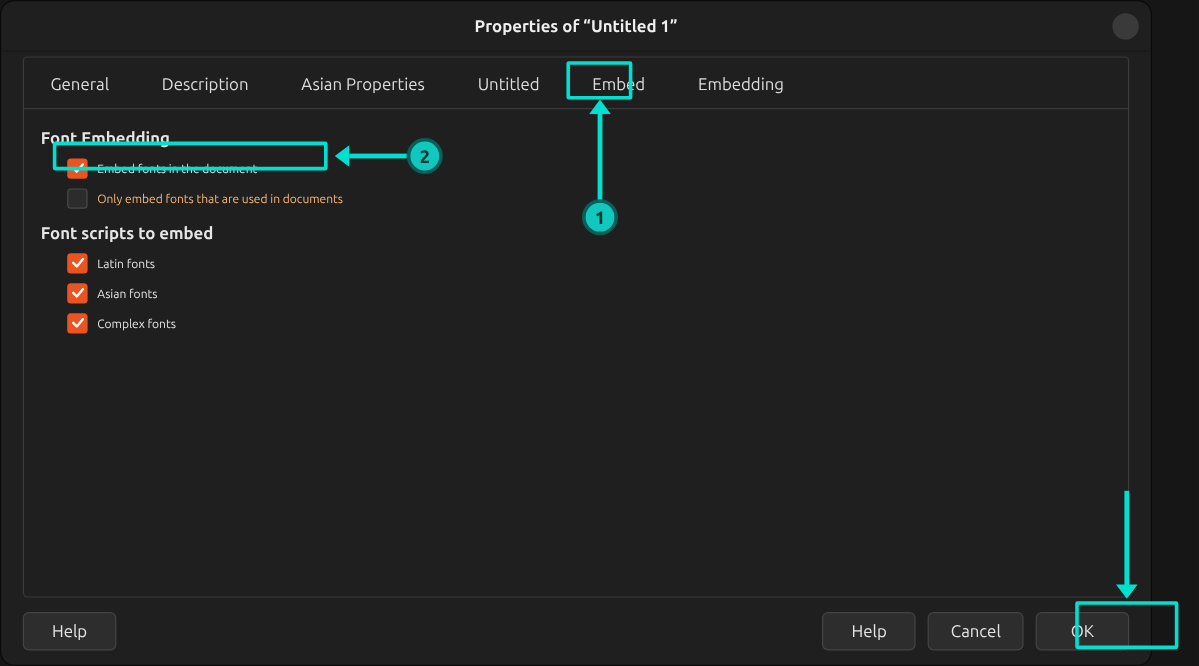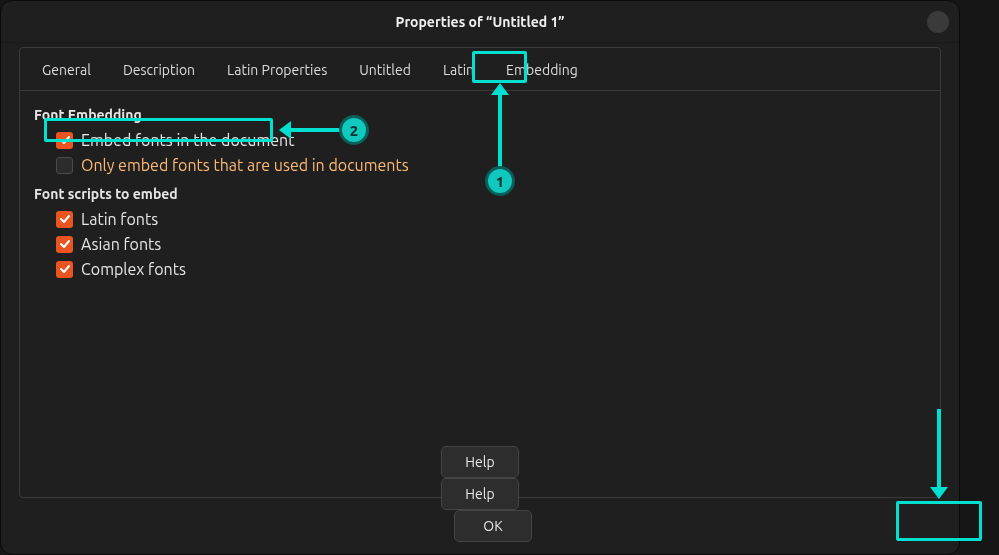--- a/index.html
+++ b/index.html
@@ -46,21 +46,21 @@
   .dialog-body {
     position: absolute;
     left: 18px; right: 18px; top: 46px; bottom: 56px;
     border: 1px solid #3a3a3a;
     border-radius: 4px;
     padding: 0;
     background: #1f1f1f;
   }
   .tabstrip {
     display: flex;
-    gap: 0;
+    gap: 12px;
     padding: 4px 6px 0 6px;
     border-bottom: 1px solid #3a3a3a;
   }
   .tab {
     padding: 10px 16px 12px 16px;
     color: #ddd;
     cursor: pointer;
     position: relative;
     font-size: 14px;
   }
@@ -92,29 +92,28 @@
     flex-shrink: 0;
   }
   .checkbox.checked {
     background: #e95420;
   }
   .checkbox.unchecked {
     background: #2c2c2c;
     border: 1px solid #4a4a4a;
   }
   .checkbox svg { width: 12px; height: 12px; }
-  .label { color: #e6e6e6; font-size: 16px; }
+  .label { color: #e6e6e6; font-size: 10px; }
   .label.disabled { color: #fdba74; }
 
   .button-row {
     position: absolute;
     left: 18px; right: 18px; bottom: 12px;
     display: flex;
     align-items: center;
-    flex-direction: column;
   }
   .btn {
     height: 32px;
     min-width: 78px;
     padding: 0 18px;
     background: #2d2d2d;
     border: 1px solid #444;
     border-radius: 5px;
     color: #e6e6e6;
     display: inline-flex;
@@ -165,23 +164,23 @@
             <path d="M1 1 L9 9 M9 1 L1 9" stroke="#eee" stroke-width="1.6" fill="none" stroke-linecap="round"></path>
           </svg>
       </span>
     </div>
   </div>
 
   <div class="dialog-body">
     <div class="tabstrip">
       <div class="tab"><span>General</span></div>
       <div class="tab"><span>Description</span></div>
-      <div class="tab"><span>Latin Properties</span></div>
+      <div class="tab"><span>Asian Properties</span></div>
       <div class="tab"><span>Untitled</span></div>
-      <div class="tab active"><span>Latin</span></div>
+      <div class="tab active"><span>Embed</span></div>
       <div class="tab"><span>Embedding</span></div>
     </div>
 
     <div class="content">
       <div class="section-title">Font Embedding</div>
 
       <div class="row">
         <span class="checkbox checked">
           <svg viewBox="0 0 12 12">
               <path d="M2 6 L5 9 L10 3" stroke="#fff" stroke-width="2" fill="none" stroke-linecap="round" stroke-linejoin="round"></path>
@@ -225,21 +224,24 @@
   </div>
 
   <div class="button-row">
     <div class="btn">
         <span>Help</span>
       </div>
     <div class="spacer"></div>
     <div class="btn">
         <span>Help</span>
       </div>
-    <div class="btn" style="margin-left:26px">
+    <div class="btn" style="margin-left:10px">
+        <span>Cancel</span>
+      </div>
+    <div class="btn" style="margin-left:10px">
         <span>OK</span>
       </div>
   </div>
 
   <div class="annot" style="left:0;top:0;width:999px;height:555px">
 
     <div class="hl-box" style="left:471px; top:50px; width:55px; height:32px;"></div>
 
     <div class="arrow-line" style="left:497px; top:88px; width:4px; height:78px;"></div>
     <div class="arrow-head" style="left:490px; top:82px; border-left:9px solid transparent; border-right:9px solid transparent; border-bottom:12px solid #00e0d0;"></div>

